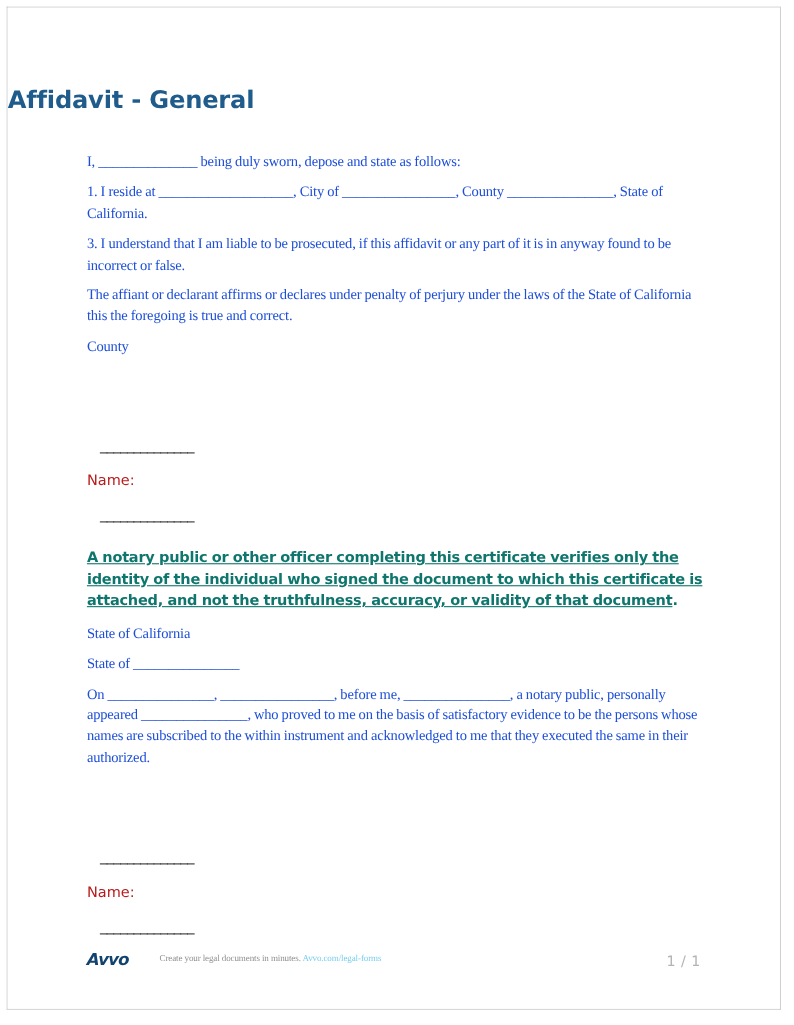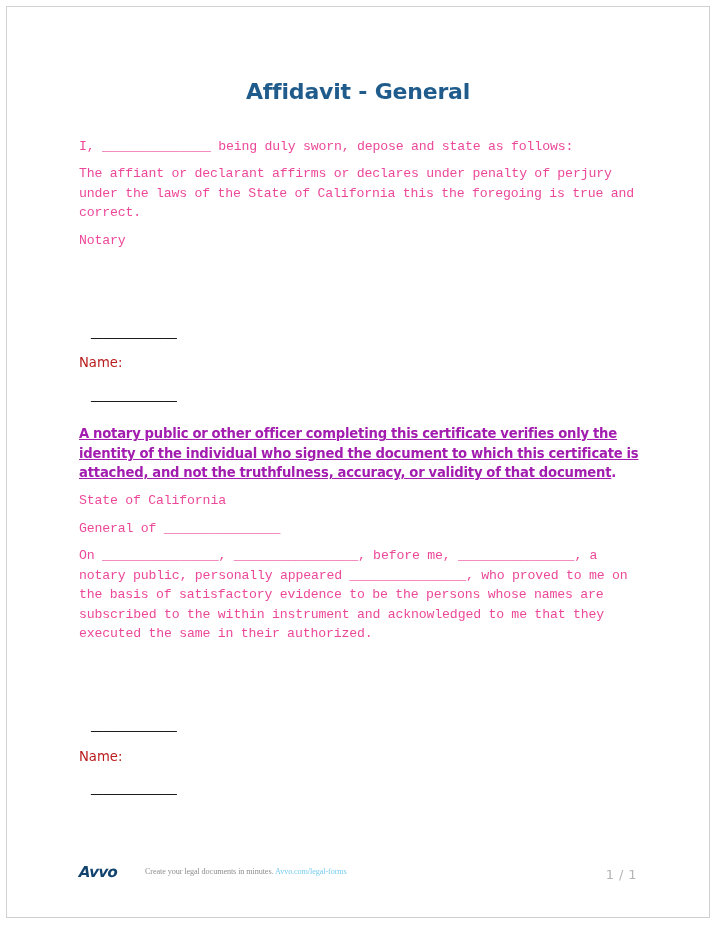--- a/index.html
+++ b/index.html
@@ -40,50 +40,49 @@
     left: 0; top: 0; right: 0; bottom: 0;
     background: #ffffff;
   }
 
   
   .doc-title {
     position: absolute;
     left: 0;
     right: 0;
     top: 72px;
-    text-align: center;
     font-size: 22px;
     font-weight: bold;
     letter-spacing: -0.2px;
     color: #1f5c8c;
     font-family: "DejaVu Sans", sans-serif;
   }
 
   
   .body-col {
     position: absolute;
     left: 72px;
     top: 130px;
     width: 564px;
   }
   .para {
     font-size: 13.2px;
     line-height: 19.4px;
-    color: #ec4899;
+    color: #1d4ed8;
     margin: 0 0 8px 0;
-    font-family: Liberation Mono, monospace;
+    font-family: Liberation Serif, serif;
     letter-spacing: -0.15px;
     word-spacing: -0.3px;
   }
 
   
   .advisory {
     font-size: 13.2px;
     line-height: 19.4px;
-    color: #a21caf;
+    color: #0f766e;
     font-weight: bold;
     margin: 0 0 9px 0;
     letter-spacing: -0.2px;
     word-spacing: -0.4px;
   }
   .advisory .u { text-decoration: underline; }
   .advisory .tail { font-weight: bold; text-decoration: none; }
 
   
   .sig-line {
@@ -151,42 +150,44 @@
 <div class="viewport">
   <div class="page">
     <div class="page-inner">
 
       <div class="doc-title">Affidavit - General</div>
 
       <div class="body-col">
 
         <p class="para">I, ______________ being duly sworn, depose and state as follows:</p>
 
-
-
+        <p class="para">1. I reside at ___________________, City of ________________, County _______________, State of California.</p>
+
+
+        <p class="para">3. I understand that I am liable to be prosecuted, if this affidavit or any part of it is in anyway found to be incorrect or false.</p>
 
         <p class="para">The affiant or declarant affirms or declares under penalty of perjury under the laws of the State of California this the foregoing is true and correct.</p>
 
-        <p class="para">Notary</p>
+        <p class="para">County</p>
 
         <div class="gap-sig"></div>
 
         <p class="sig-line">______________</p>
 
         <p class="label-line">Name:</p>
 
         <p class="sig-line">______________</p>
 
         <div class="gap-sm"></div>
 
         <p class="advisory"><span class="u">A notary public or other officer completing this certificate verifies only the identity of the individual who signed the document to which this certificate is attached, and not the truthfulness, accuracy, or validity of that document</span><span class="tail">.</span></p>
 
         <p class="para">State of California</p>
 
-        <p class="para">General of _______________</p>
+        <p class="para">State of _______________</p>
 
         <p class="para">On _______________, ________________, before me, _______________, a notary public, personally appeared _______________, who proved to me on the basis of satisfactory evidence to be the persons whose names are subscribed to the within instrument and acknowledged to me that they executed the same in their authorized.</p>
 
 
         <div class="gap-sig"></div>
 
         <p class="sig-line">______________</p>
 
         <p class="label-line">Name:</p>
 

